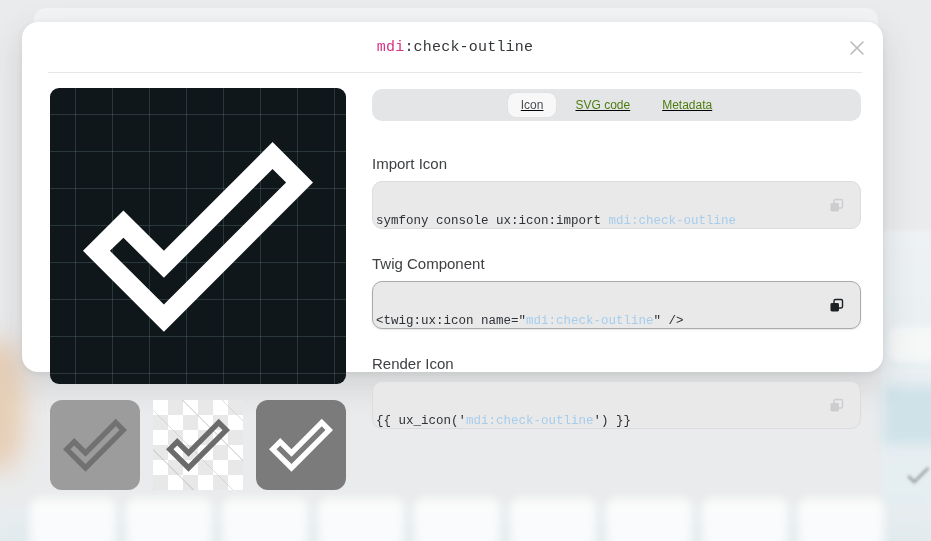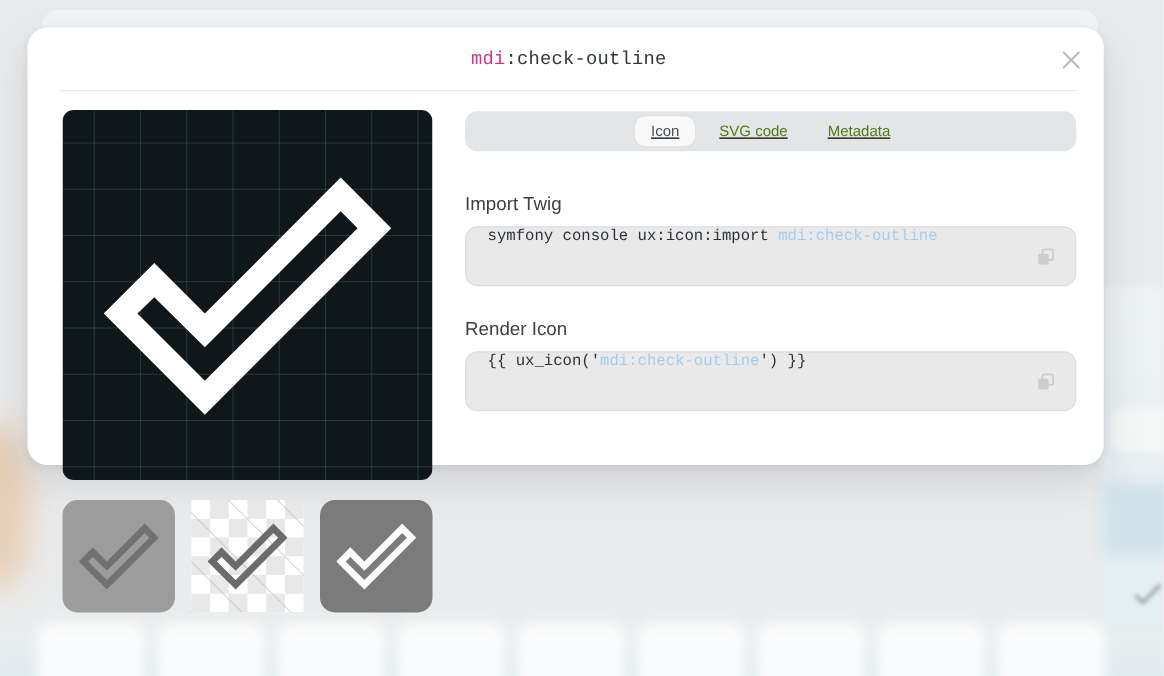--- a/index.html
+++ b/index.html
@@ -106,21 +106,21 @@
     font-family: "Liberation Sans", sans-serif;
     font-size: 12px; color: #4d7c0f; padding: 5px 13px; border-radius: 8px;
   }
   .tab.active { background: #f8f8f9; color: #4a4e52; box-shadow: 0 0 2px rgba(0,0,0,.06); }
 
   .section + .section { margin-top: 26px; }
   .section-title { font-size: 15px; font-weight: 400; color: #3e4043; margin-bottom: 9px; }
   .codebox {
     position: relative; height: 48px; background: #e9e9ea;
     border: 1px solid #dcdcde; border-radius: 10px;
-    display: flex; align-items: flex-start; padding: 0 48px 0 17px;
+    display: flex; align-items: flex-end; padding: 0 48px 0 3px;
   }
   .codebox.hovered { border-color: #a9aaac; box-shadow: 0 1px 2px rgba(0,0,0,.10); }
   .codebox code {
     font-family: "Liberation Mono", "DejaVu Sans Mono", monospace;
     font-size: 12.5px; color: #2e3236; white-space: pre;
   }
   .codebox code .hl { color: #a6cdec; }
   .copy-btn {
     position: absolute; right: 13px; top: 50%; transform: translateY(-50%);
     width: 22px; height: 22px; border: none; background: none; cursor: pointer;
@@ -195,32 +195,44 @@
 
   <div class="right-col">
 
     <div class="tabbar">
       <button class="tab active">Icon</button>
       <button class="tab">SVG code</button>
       <button class="tab">Metadata</button>
     </div>
 
     <div class="section">
-      <div class="section-title">Import Twig</div>
+      <div class="section-title">Import Icon</div>
       <div class="codebox">
         <code><span>symfony console ux:icon:import </span><span class="hl">mdi:check-outline</span><span></span></code>
         <button class="copy-btn" aria-label="Copy">
           <svg width="17" height="17" viewBox="0 0 24 24">
             <rect x="8.5" y="3.5" width="12" height="12" rx="2" fill="none" stroke="currentColor" stroke-width="2"></rect>
             <rect x="3.5" y="8.5" width="12" height="12" rx="2" fill="currentColor"></rect>
           </svg>
         </button>
       </div>
     </div>
 
+    <div class="section">
+      <div class="section-title">Twig Component</div>
+      <div class="codebox hovered">
+        <code><span>&lt;twig:ux:icon name="</span><span class="hl">mdi:check-outline</span><span>" /&gt;</span></code>
+        <button class="copy-btn dark" aria-label="Copy">
+          <svg width="17" height="17" viewBox="0 0 24 24">
+            <rect x="8.5" y="3.5" width="12" height="12" rx="2" fill="none" stroke="currentColor" stroke-width="2"></rect>
+            <rect x="3.5" y="8.5" width="12" height="12" rx="2" fill="currentColor"></rect>
+          </svg>
+        </button>
+      </div>
+    </div>
 
     <div class="section">
       <div class="section-title">Render Icon</div>
       <div class="codebox">
         <code><span>{{ ux_icon('</span><span class="hl">mdi:check-outline</span><span>') }}</span></code>
         <button class="copy-btn" aria-label="Copy">
           <svg width="17" height="17" viewBox="0 0 24 24">
             <rect x="8.5" y="3.5" width="12" height="12" rx="2" fill="none" stroke="currentColor" stroke-width="2"></rect>
             <rect x="3.5" y="8.5" width="12" height="12" rx="2" fill="currentColor"></rect>
           </svg>

